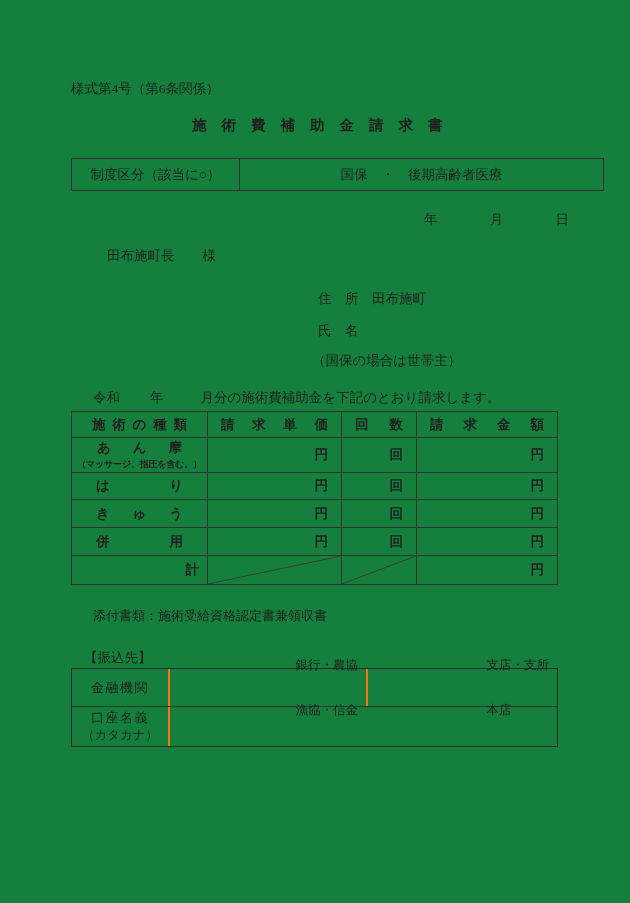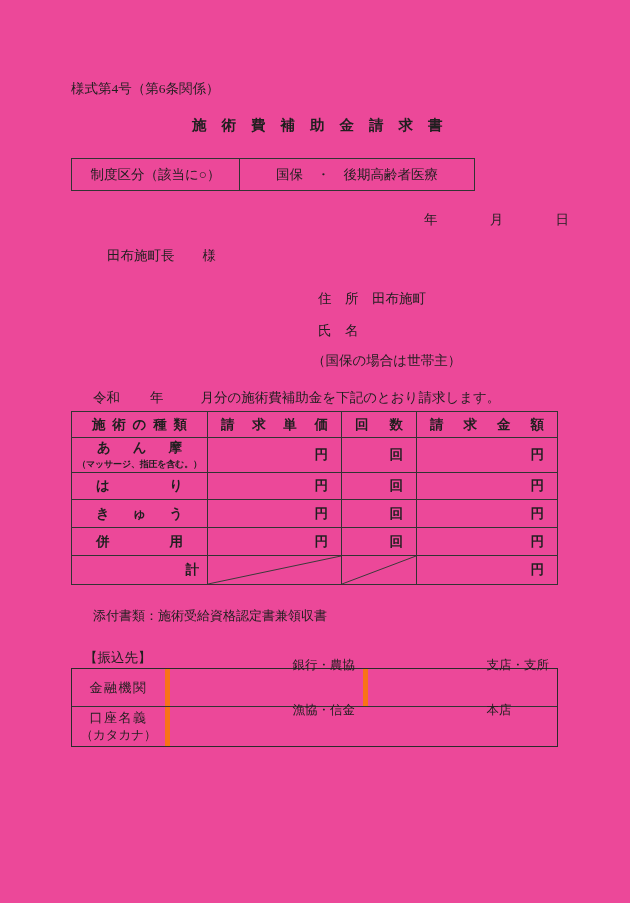--- a/index.html
+++ b/index.html
@@ -1,38 +1,38 @@
 <!DOCTYPE html>
 <html><head>
 <meta charset="utf-8">
 <style>
   * { margin: 0; padding: 0; box-sizing: border-box; }
   html, body { background: #e8e8e8; }
   .page {
     position: relative;
     width: 630px;
     height: 903px;
-    background: #ec4899;
+    background: #15803d;
     font-family: "Liberation Serif", "DejaVu Serif", serif;
     color: #1f1f1f;
     overflow: hidden;
   }
   .abs { position: absolute; line-height: 1.18; }
 
   .form-no { left: 71px; top: 81px; font-size: 13.5px; }
   .title {
     left: 192px; top: 117px;
     font-size: 14.5px; font-weight: bold;
     letter-spacing: 15px; white-space: nowrap;
   }
 
   
   .system-table {
     position: absolute; left: 71px; top: 158px;
-    width: 404px; height: 33px;
+    width: 533px; height: 33px;
     border-collapse: collapse; table-layout: fixed;
     border: 1.6px solid #2b2b2b;
     font-size: 13.5px;
   }
   .system-table td {
     border: 1px solid #333;
     text-align: center; vertical-align: middle;
     font-weight: normal;
   }
   .system-table .sys-label { width: 168px; }
@@ -88,21 +88,21 @@
   .transfer-heading { left: 84px; top: 650px; font-size: 13.5px; }
 
   
   .transfer-table {
     position: absolute; left: 71px; top: 668px;
     width: 487px; border: 1.6px solid #2b2b2b;
     font-size: 13px;
   }
   .t-row { display: flex; border-bottom: 1px solid #333; }
   .t-row:last-child { border-bottom: none; }
-  .t-cell { border-right: 5px solid #f97316; }
+  .t-cell { border-right: 2px solid #f97316; }
   .t-cell:last-child { border-right: none; }
   .t-row-inst { height: 38px; }
   .t-row-acct { height: 37px; }
   .t-row-name { height: 39px; }
   .t-label {
     width: 98px; flex: none;
     display: flex; flex-direction: column;
     align-items: center; justify-content: center;
     letter-spacing: 1.5px; text-align: center;
   }

